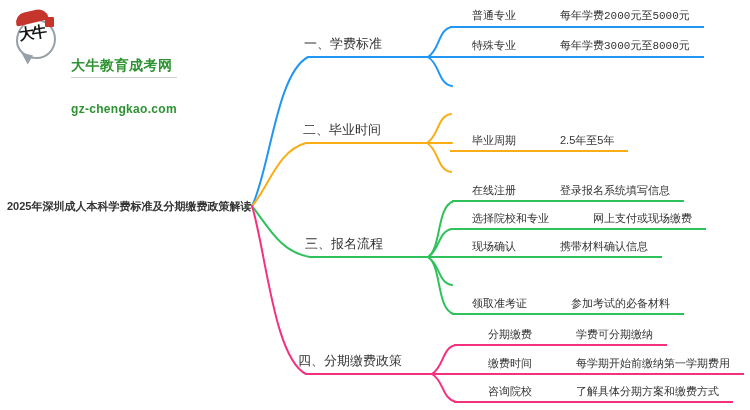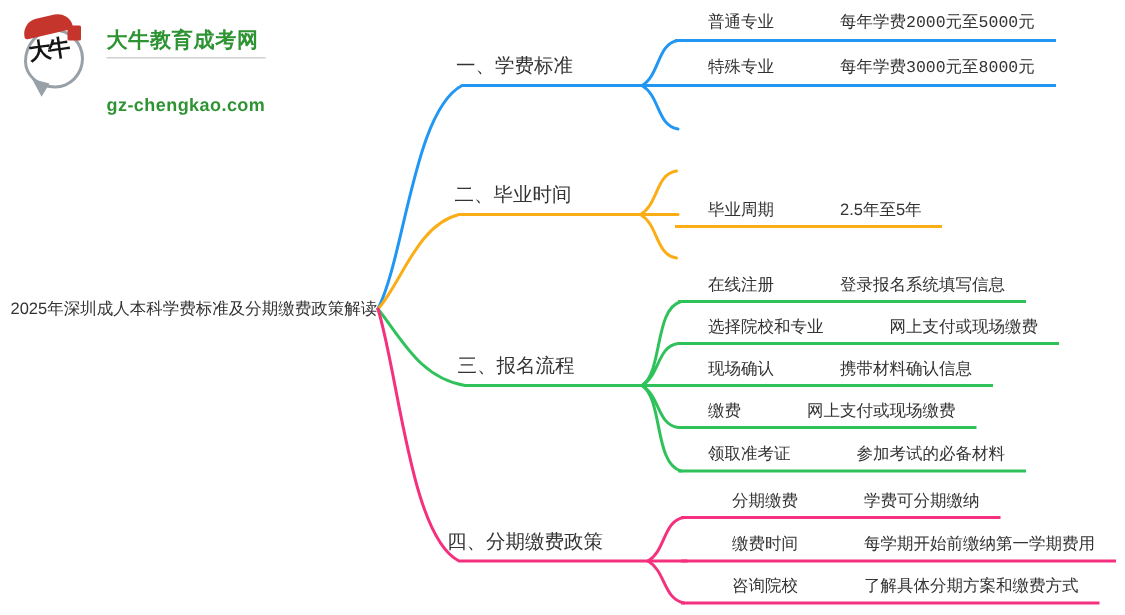--- a/index.html
+++ b/index.html
@@ -24,27 +24,27 @@
     border-left:9px solid transparent;border-right:3px solid transparent;
     border-top:10px solid var(--outline-gray,#98A0A8);transform:rotate(14deg);}
   .red-arc{position:absolute;left:1px;top:1px;width:33px;height:12px;
     background:var(--seal-red,#C5352C);border-radius:17px 17px 3px 3px;transform:rotate(-13deg);}
   .seal{position:absolute;left:31px;top:7px;width:9px;height:10px;
     background:var(--seal-red,#C5352C);border-radius:1px;}
   .daniu{position:absolute;left:5px;top:14px;font-size:15px;font-weight:bold;color:#151515;
     transform:rotate(-8deg);letter-spacing:-2px;white-space:nowrap;}
   .logo-texts{padding-top:7px;}
   .logo-title{font-size:14px;font-weight:bold;color:var(--logo-green,#2E9332);
-    letter-spacing:0.5px;line-height:18px;white-space:nowrap;}
+    letter-spacing:0.5px;line-height:18px;white-space:nowrap;margin-top:39px;}
   .logo-divider{height:1px;background:var(--divider,#CFCFCF);margin:3px 0 2px 0;}
   .logo-url{font-size:12px;font-weight:bold;color:var(--logo-green,#2E9332);
     line-height:14px;letter-spacing:0.3px;white-space:nowrap;margin-top:24px;}
   
   .root-title{position:absolute;left:7px;top:197px;height:18px;line-height:18px;
-    font-size:11px;font-weight:400;white-space:nowrap;}
+    font-size:11px;font-weight:700;white-space:nowrap;}
   .branch-label{position:absolute;height:20px;line-height:20px;font-size:13px;
     white-space:nowrap;}
   .leaf{position:absolute;height:18px;line-height:17px;font-size:11px;white-space:nowrap;
     padding-right:14px;border-bottom:2px solid;}
   .leaf .val{margin-left:44px;}
   .b1{border-color:var(--c1,#2196F3);font-family:Liberation Mono, monospace;}
   .b2{border-color:var(--c2,#FAAD14);margin-top:37px;}
   .b3{border-color:var(--c3,#2FC25B);}
   .b4{border-color:var(--c4,#F5317F);}
 </style>
@@ -117,23 +117,20 @@
 
   <div class="leaf b3" style="left:452px;top:182px;padding-left:20px">
     <span class="lbl">在线注册</span><span class="val">登录报名系统填写信息</span>
   </div>
   <div class="leaf b3" style="left:452px;top:210px;padding-left:20px">
     <span class="lbl">选择院校和专业</span><span class="val">网上支付或现场缴费</span>
   </div>
   <div class="leaf b3" style="left:452px;top:238px;padding-left:20px">
     <span class="lbl">现场确认</span><span class="val">携带材料确认信息</span>
   </div>
-  <div class="leaf b3" style="left:452px;top:266px;padding-left:20px">
-    <span class="lbl">缴费</span><span class="val">网上支付或现场缴费</span>
-  </div>
   <div class="leaf b3" style="left:452px;top:295px;padding-left:20px">
     <span class="lbl">领取准考证</span><span class="val">参加考试的必备材料</span>
   </div>
 
   <div class="leaf b4" style="left:454px;top:326px;padding-left:34px">
     <span class="lbl">分期缴费</span><span class="val">学费可分期缴纳</span>
   </div>
   <div class="leaf b4" style="left:454px;top:355px;padding-left:34px">
     <span class="lbl">缴费时间</span><span class="val">每学期开始前缴纳第一学期费用</span>
   </div>

